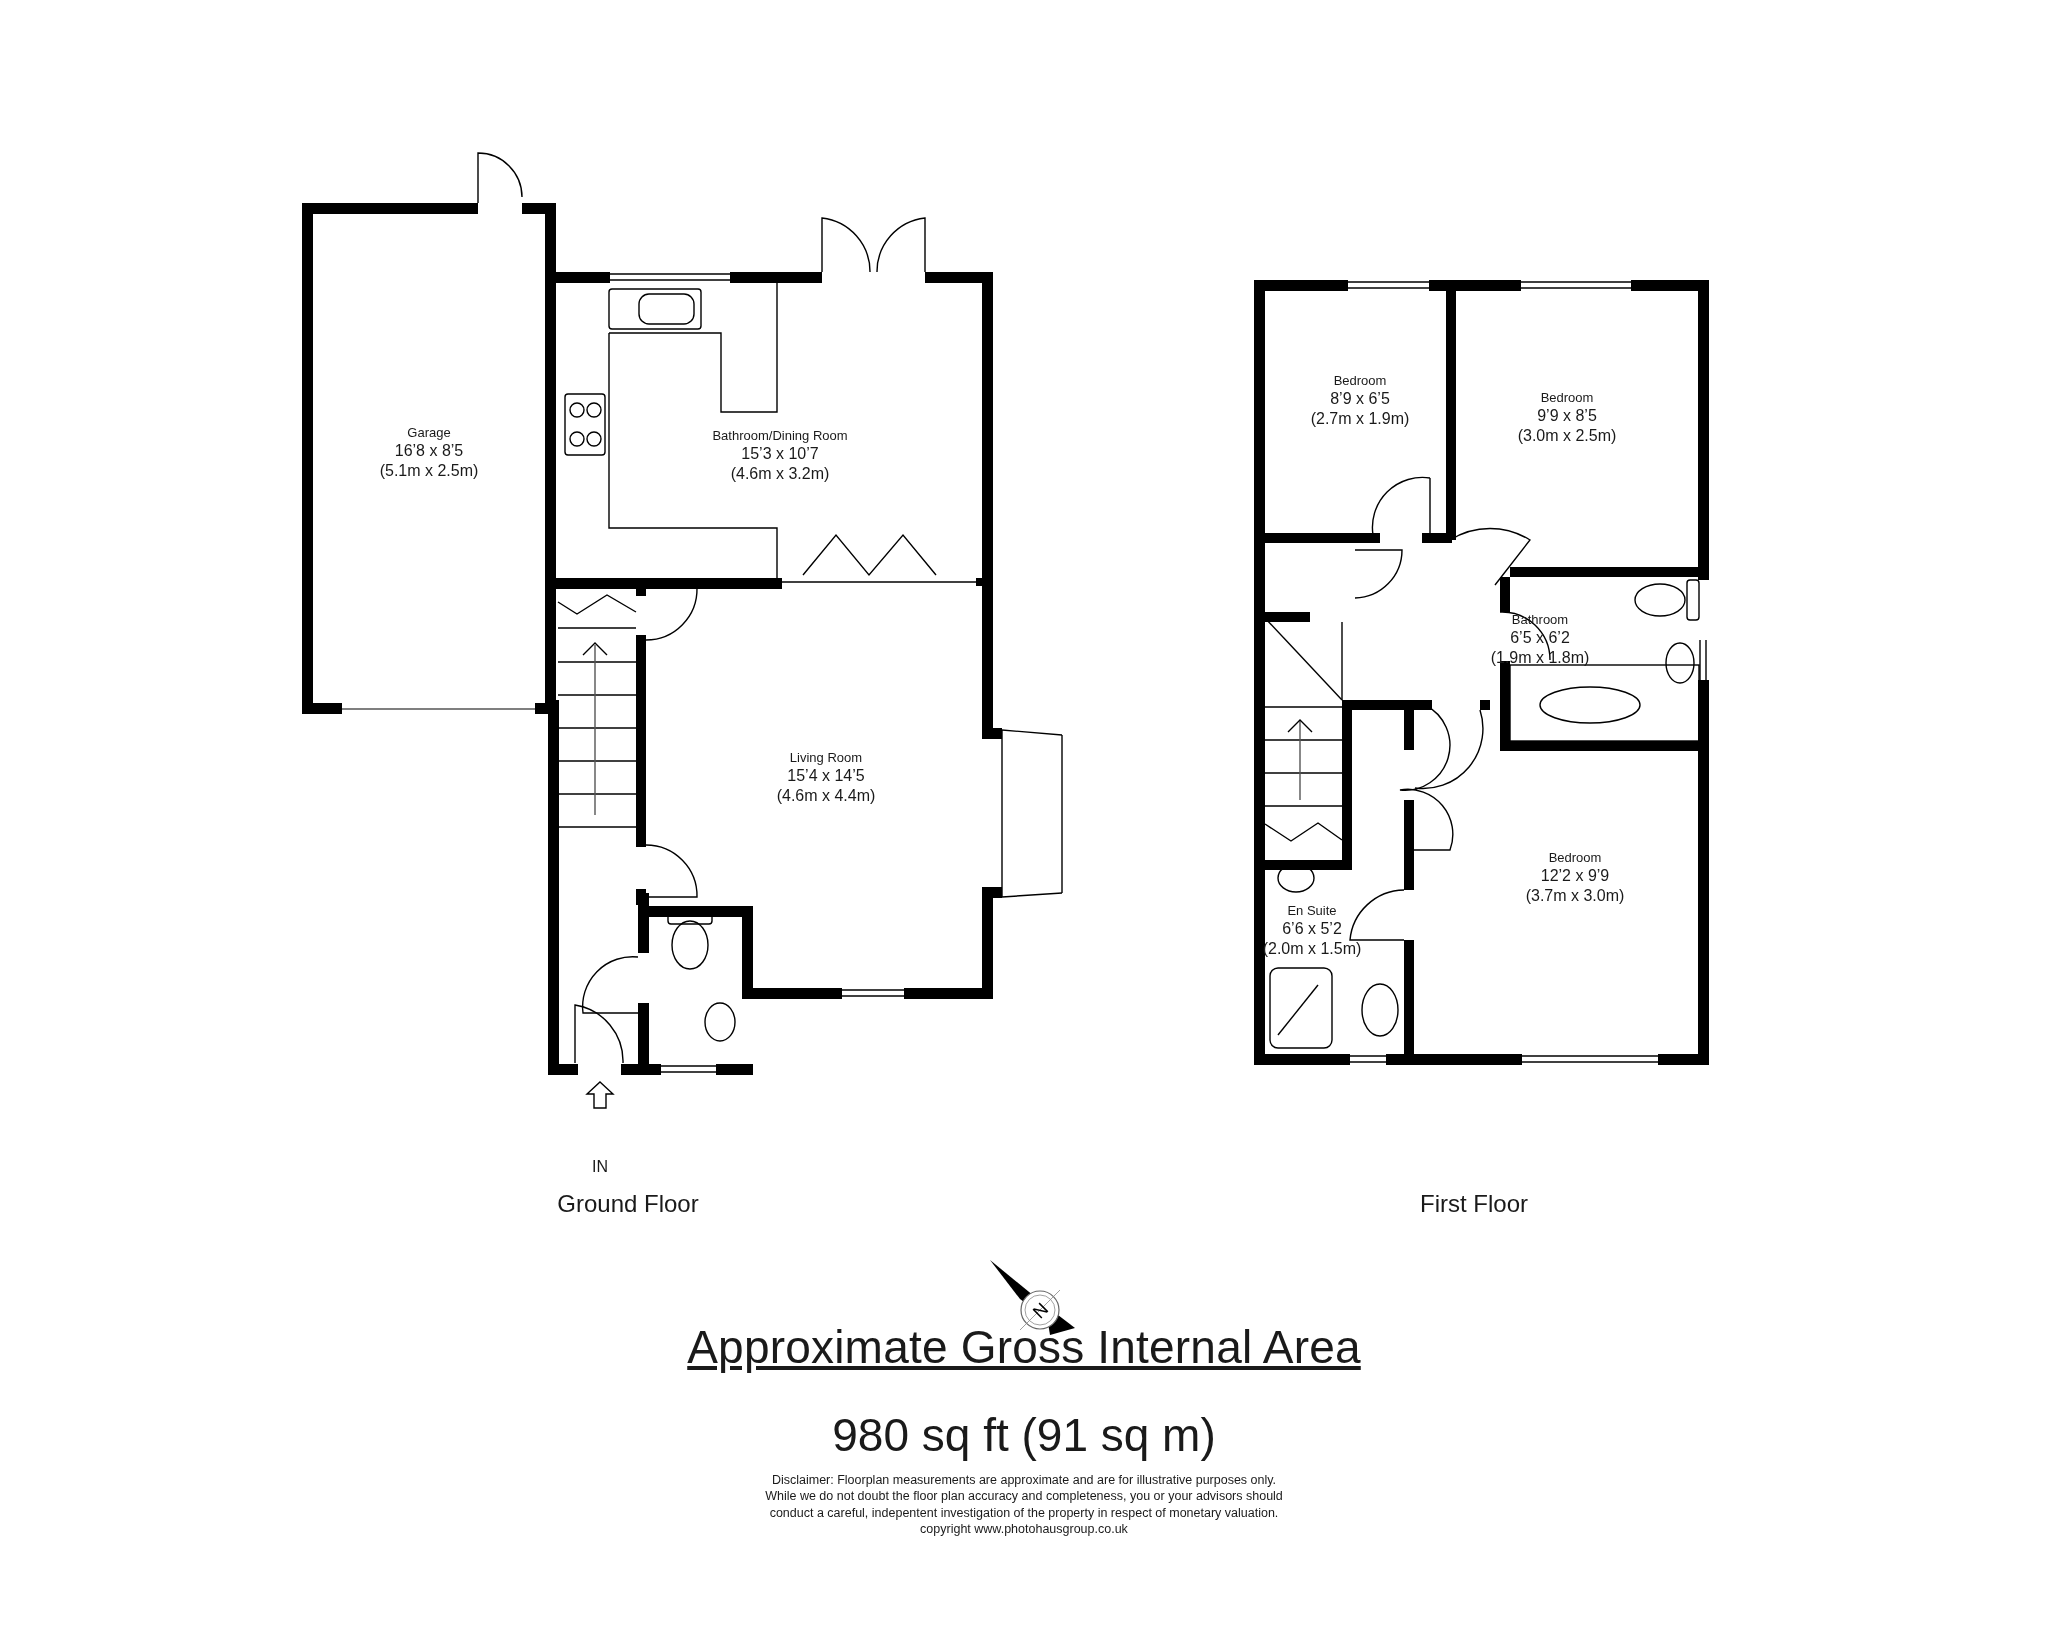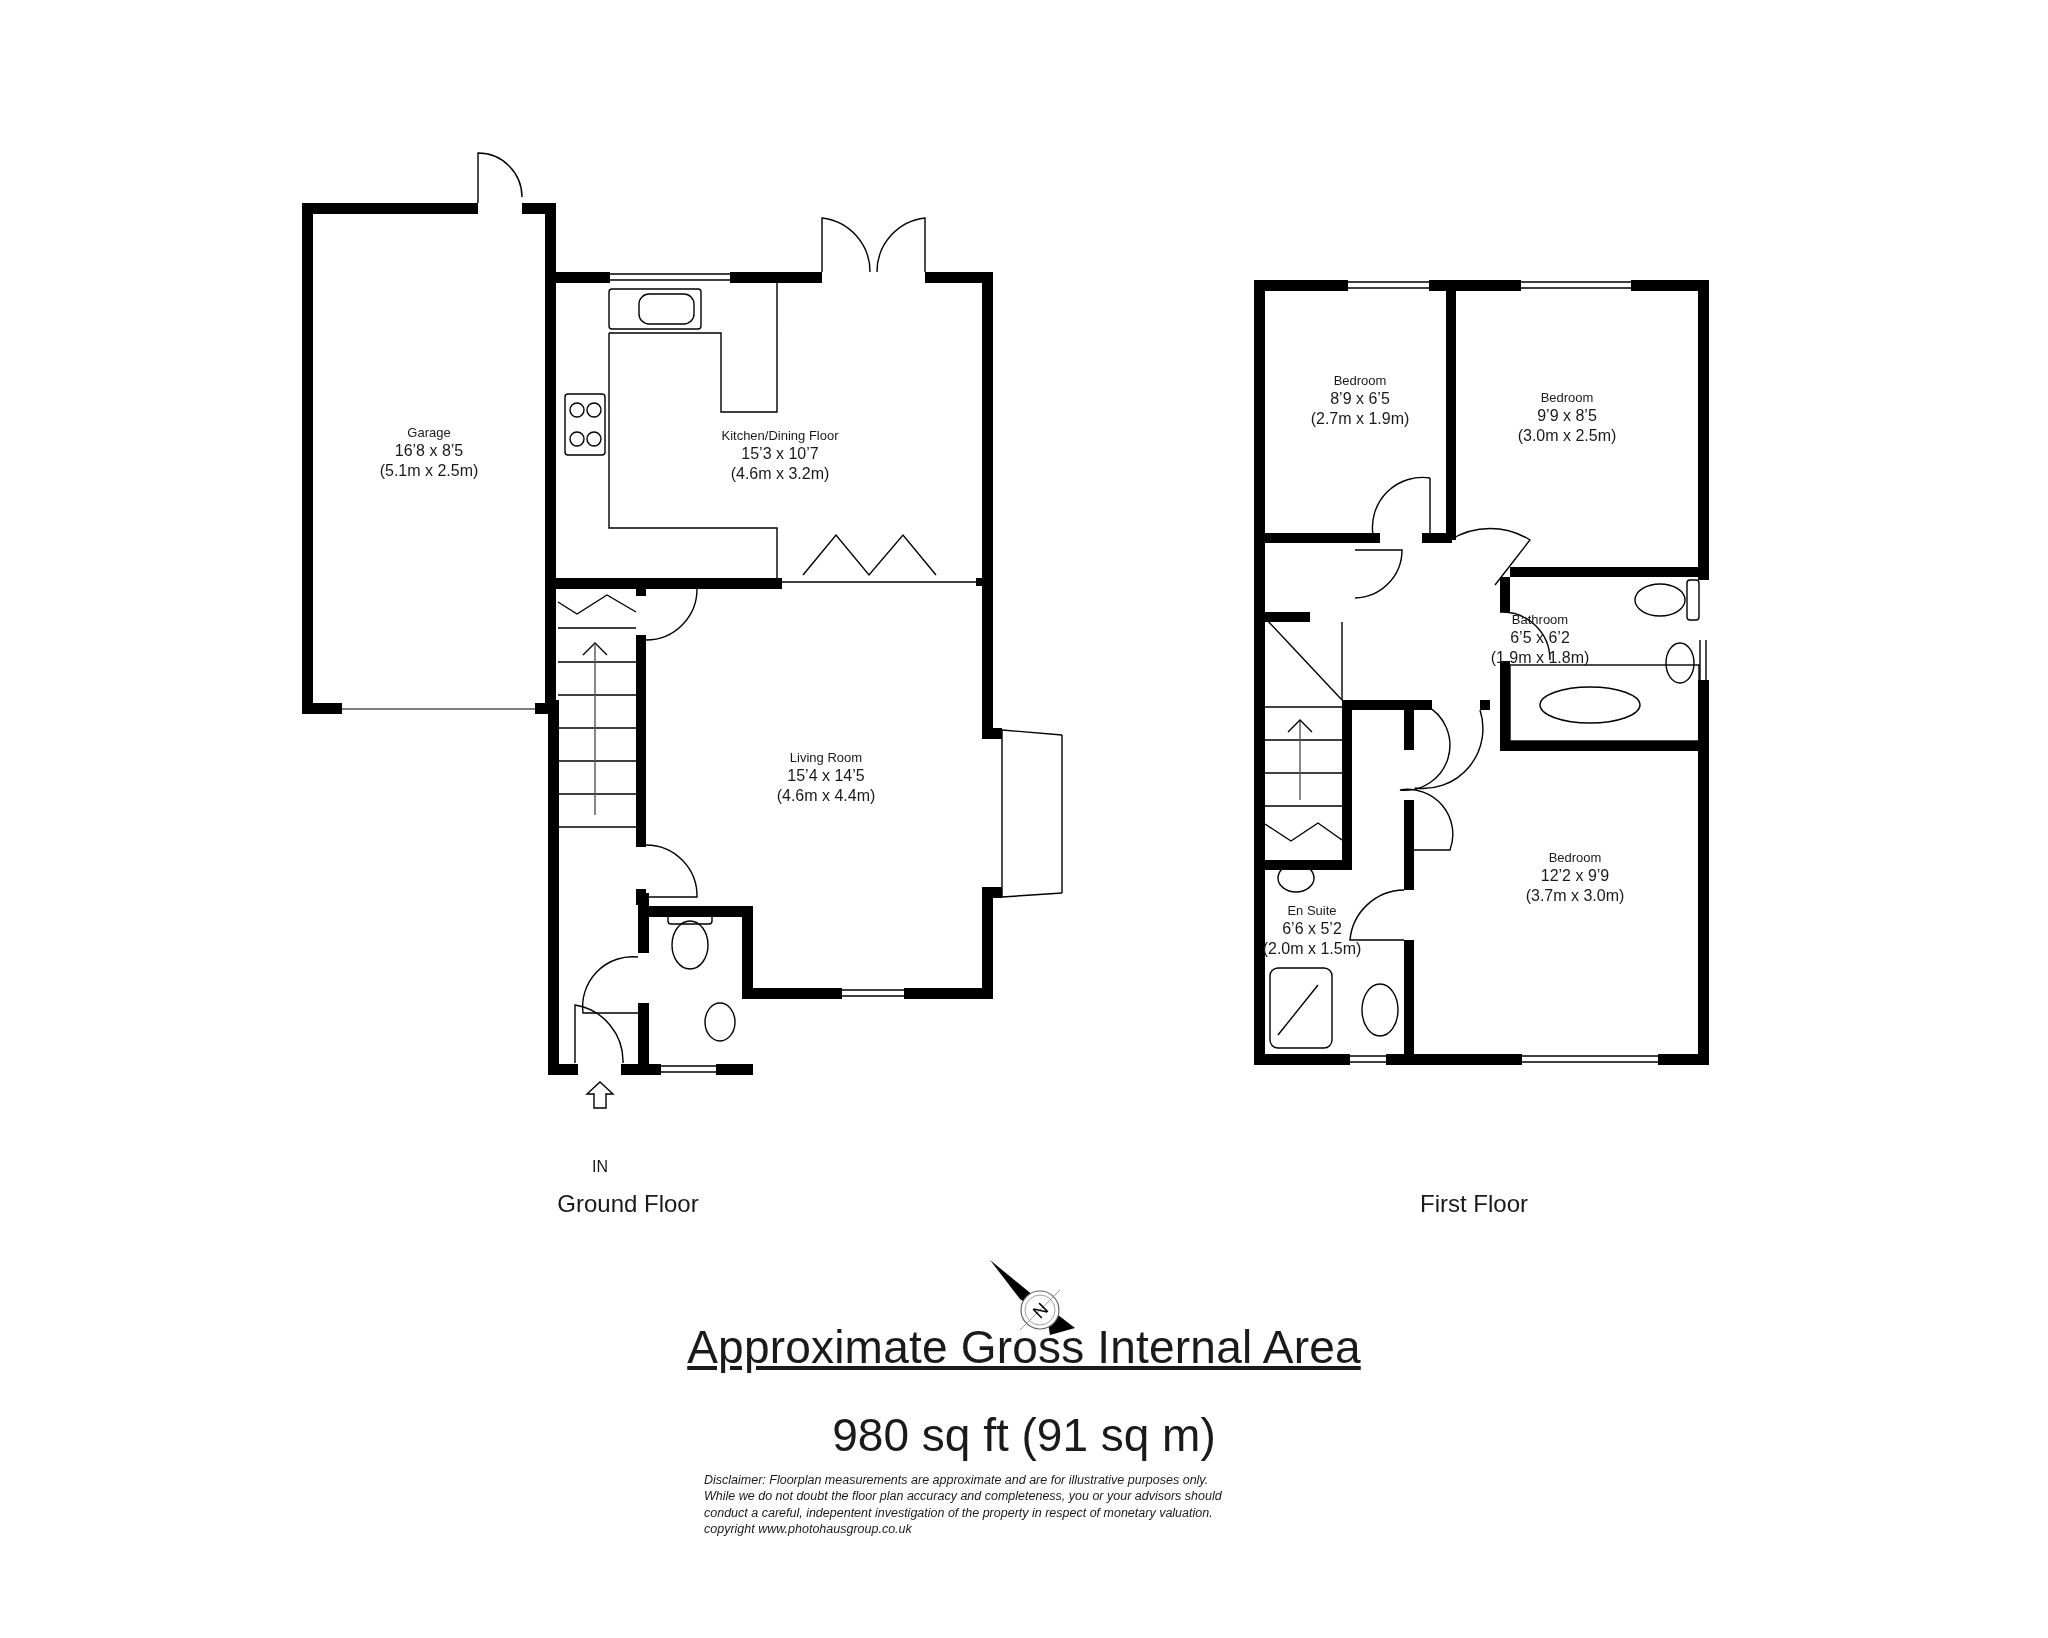--- a/index.html
+++ b/index.html
@@ -5,21 +5,21 @@
   html, body { margin:0; padding:0; background:#ffffff; }
   body { width:2048px; height:1638px; position:relative; overflow:hidden; font-family:"Liberation Sans", "DejaVu Sans", sans-serif; color:#1a1a1a; }
   svg.plan { position:absolute; left:0; top:0; width:2048px; height:1638px; }
   .room { position:absolute; text-align:center; transform:translateX(-50%); line-height:1.25; white-space:nowrap; }
   .room .name { font-weight:normal; font-size:13px; }
   .room .dim { font-size:16px; }
   .floor-label { position:absolute; font-size:24px; transform:translateX(-50%); white-space:nowrap; }
   .in-label { position:absolute; font-size:16px; transform:translateX(-50%); }
   .area-title { position:absolute; left:50%; transform:translateX(-50%); top:1320px; font-size:46px; white-space:nowrap; letter-spacing:0.2px;text-decoration:underline; }
   .area-value { position:absolute; left:50%; transform:translateX(-50%); top:1408px; font-size:46px; white-space:nowrap; }
-  .disclaimer { position:absolute; left:50%; transform:translateX(-50%); top:1472px; font-size:12.5px; line-height:1.3; width:640px;font-style:italic; }
+  .disclaimer { position:absolute; left:50%; transform:translateX(-50%); top:1472px; font-size:12.5px; text-align:center; line-height:1.3; width:640px; }
 </style>
 </head>
 <body>
 
 <svg class="plan" viewBox="0 0 2048 1638" xmlns="http://www.w3.org/2000/svg">
   <g fill="#000" stroke="none">
 
     <rect x="302" y="203" width="11" height="511"></rect>
     <rect x="302" y="203" width="176" height="11"></rect>
     <rect x="522" y="203" width="34" height="11"></rect>
@@ -190,21 +190,21 @@
     <text x="1040" y="1317" font-size="18" text-anchor="middle" transform="rotate(-45 1040 1310)" font-family="Liberation Sans, sans-serif">N</text>
   </g>
 </svg>
 
 <div class="room" style="left:429px; top:425px;">
   <div class="name">Garage</div>
   <div class="dim">16’8 x 8’5</div>
   <div class="dim">(5.1m x 2.5m)</div>
 </div>
 <div class="room" style="left:780px; top:428px;">
-  <div class="name">Kitchen/Dining Floor</div>
+  <div class="name">Bathroom/Dining Room</div>
   <div class="dim">15’3 x 10’7</div>
   <div class="dim">(4.6m x 3.2m)</div>
 </div>
 <div class="room" style="left:826px; top:733px;margin-top:17px;">
   <div class="name">Living Room</div>
   <div class="dim">15’4 x 14’5</div>
   <div class="dim">(4.6m x 4.4m)</div>
 </div>
 <div class="in-label" style="left:600px; top:1112px;margin-top:46px;">IN</div>
 <div class="floor-label" style="left:628px; top:1190px;">Ground Floor</div>

